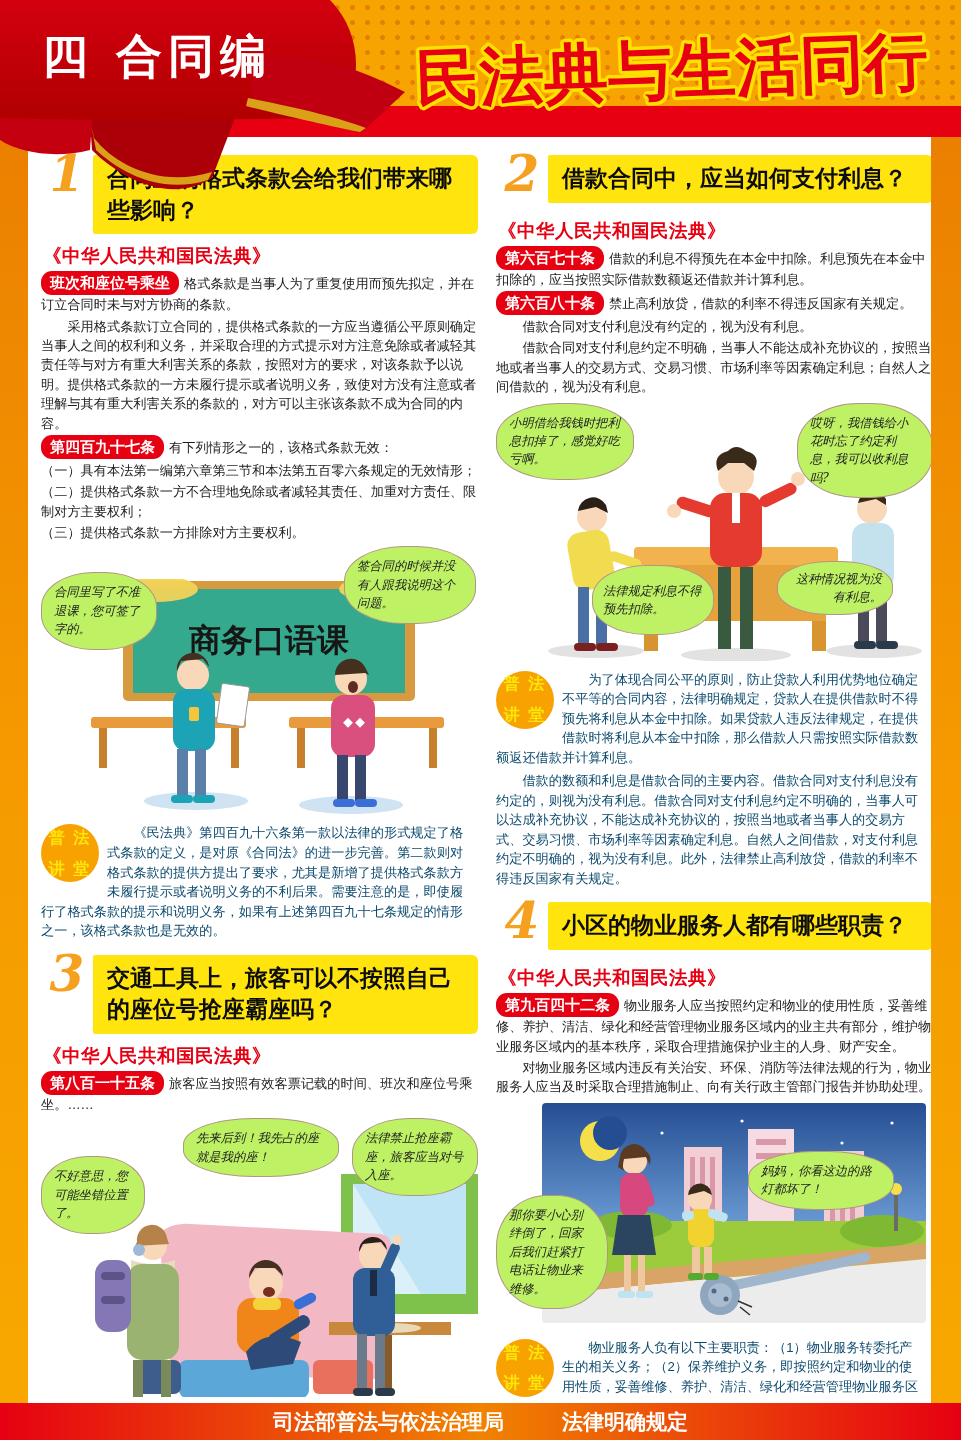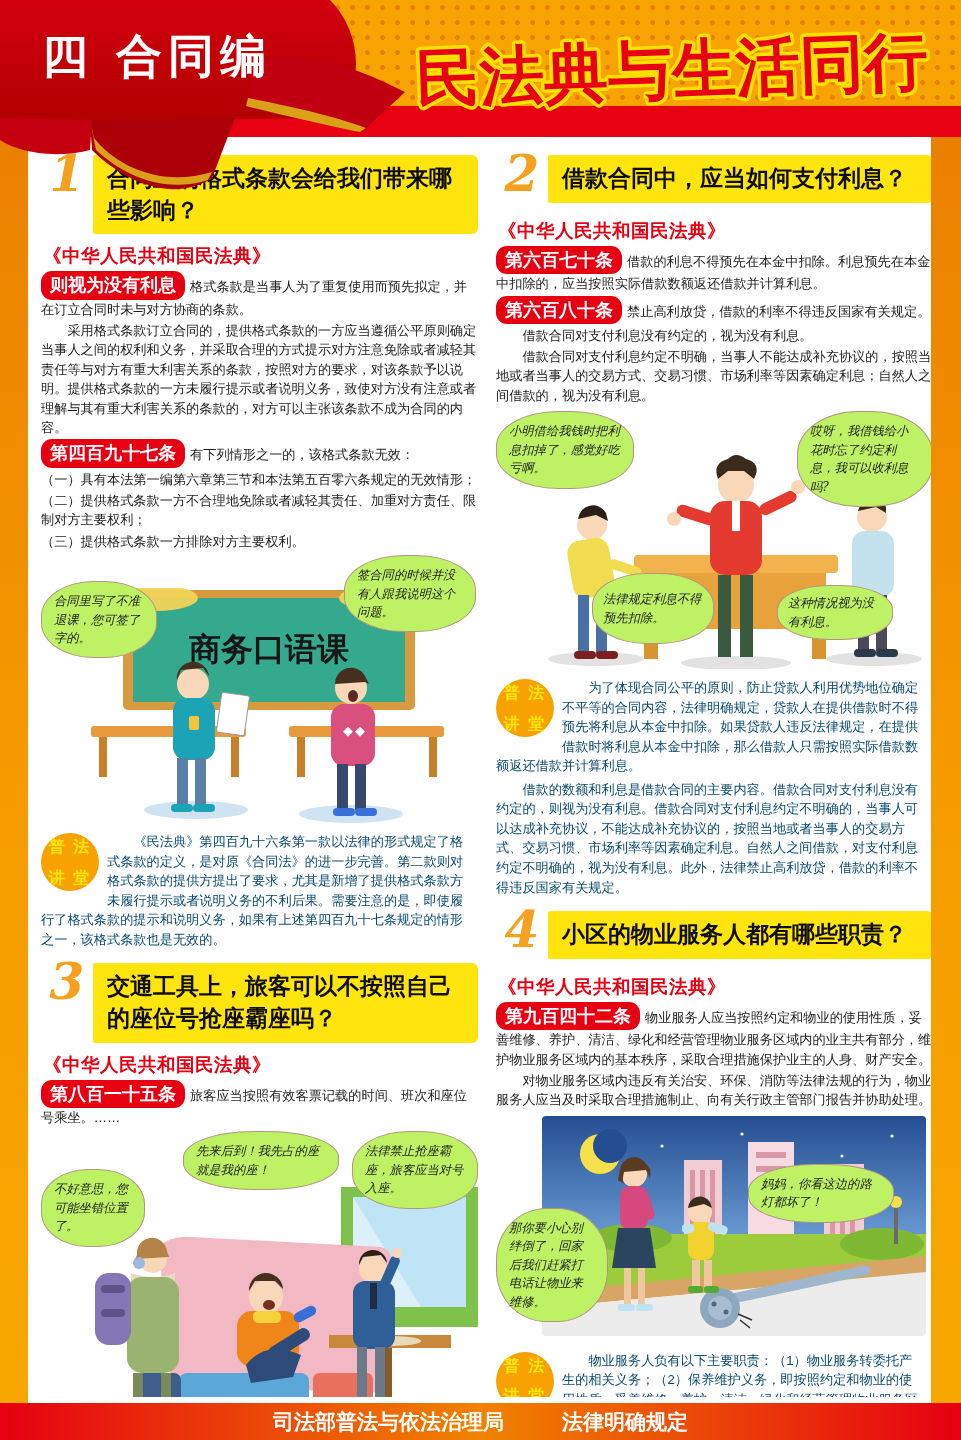--- a/index.html
+++ b/index.html
@@ -29,35 +29,35 @@
     font-family:"DejaVu Serif",serif;font-weight:bold;font-style:italic;
     font-size:50px;color:#f5a01e;line-height:1;}
   .sec-title{margin-left:52px;background:#ffe40d;color:#0d0d0d;
     font-weight:900;font-size:23px;line-height:1.38;padding:8px 10px 8px 14px;
     border-radius:2px 6px 6px 2px;}
   .law-label{font-family:Liberation Mono, monospace;color:#e60012;font-weight:bold;
     font-size:18.5px;margin:9px 0 3px 2px;letter-spacing:.5px;}
   .art{font-size:13.2px;line-height:1.47;color:#1d1d1d;margin:2px 0;}
   .art.indent{text-indent:2em;}
   .pill{display:inline-block;background:#e60012;color:#fff;border-radius:11px;
-    padding:1px 9px;font-size:18px;font-weight:bold;margin-right:5px;line-height:1.45;}
+    padding:1px 9px;font-size:15px;font-weight:bold;margin-right:5px;line-height:1.45;}
   
   .cartoon{position:relative;width:437px;}
   .cartoon svg{position:absolute;left:0;bottom:0;}
   .bub{position:absolute;background:#bef264;border:1.5px solid #b29584;border-radius:45%;
     font-family:"DejaVu Serif",serif;font-style:italic;font-size:12.3px;line-height:1.5;
     color:#222;padding:10px 12px;text-align:left;z-index:3;box-sizing:border-box;}
   .c1{height:268px;margin-top:4px;}
   .c1-b0{left:0;top:26px;width:116px;}
   .c1-b1{right:2px;top:0;width:132px;}
   .c2{height:258px;margin-top:6px;}
   .c2-b0{left:0;top:0;width:138px;}
   .c2-b1{right:0;top:0;width:136px;}
   .c2-b2{left:96px;top:162px;width:122px;padding:16px 10px;}
-  .c2-b3{right:40px;top:174px;width:116px;padding:8px 10px;}
+  .c2-b3{right:40px;top:158px;width:116px;padding:8px 10px;text-align:right;}
   .c3{height:298px;margin-top:4px;}
   .c3-b0{left:0;top:38px;width:104px;}
   .c3-b1{left:142px;top:0;width:156px;}
   .c3-b2{right:0;top:0;width:126px;}
   .c4{height:226px;margin-top:6px;}
   .c4-scene{position:absolute;left:46px;top:0;width:384px;height:220px;border-radius:4px;overflow:hidden;}
   .c4-b0{left:0;top:92px;width:112px;}
   .c4-b1{left:252px;top:48px;width:146px;z-index:4;}
   
   .lecture{margin:8px 0 2px 0;overflow:hidden;}
@@ -103,21 +103,21 @@
 
 <div class="panel">
 
   <div class="col col-left">
 
     <div class="sec-head">
       <span class="sec-num">1</span>
       <div class="sec-title">合同里的格式条款会给我们带来哪些影响？</div>
     </div>
     <div class="law-label">《中华人民共和国民法典》</div>
-    <p class="art"><span class="pill">则视为没有利息</span><span>格式条款是当事人为了重复使用而预先拟定，并在订立合同时未与对方协商的条款。</span></p>
+    <p class="art"><span class="pill">班次和座位号乘坐</span><span>格式条款是当事人为了重复使用而预先拟定，并在订立合同时未与对方协商的条款。</span></p>
     <p class="art indent">采用格式条款订立合同的，提供格式条款的一方应当遵循公平原则确定当事人之间的权利和义务，并采取合理的方式提示对方注意免除或者减轻其责任等与对方有重大利害关系的条款，按照对方的要求，对该条款予以说明。提供格式条款的一方未履行提示或者说明义务，致使对方没有注意或者理解与其有重大利害关系的条款的，对方可以主张该条款不成为合同的内容。</p>
     <p class="art"><span class="pill">第四百九十七条</span><span>有下列情形之一的，该格式条款无效：</span></p>
     <p class="art">（一）具有本法第一编第六章第三节和本法第五百零六条规定的无效情形；</p>
     <p class="art">（二）提供格式条款一方不合理地免除或者减轻其责任、加重对方责任、限制对方主要权利；</p>
     <p class="art">（三）提供格式条款一方排除对方主要权利。</p>
 
     <div class="cartoon c1">
       <svg width="437" height="235" viewBox="0 0 437 235">
         <ellipse cx="155" cy="222" rx="52" ry="9" fill="#cfe3f2"></ellipse>
         <ellipse cx="310" cy="226" rx="52" ry="9" fill="#cfe3f2"></ellipse>

